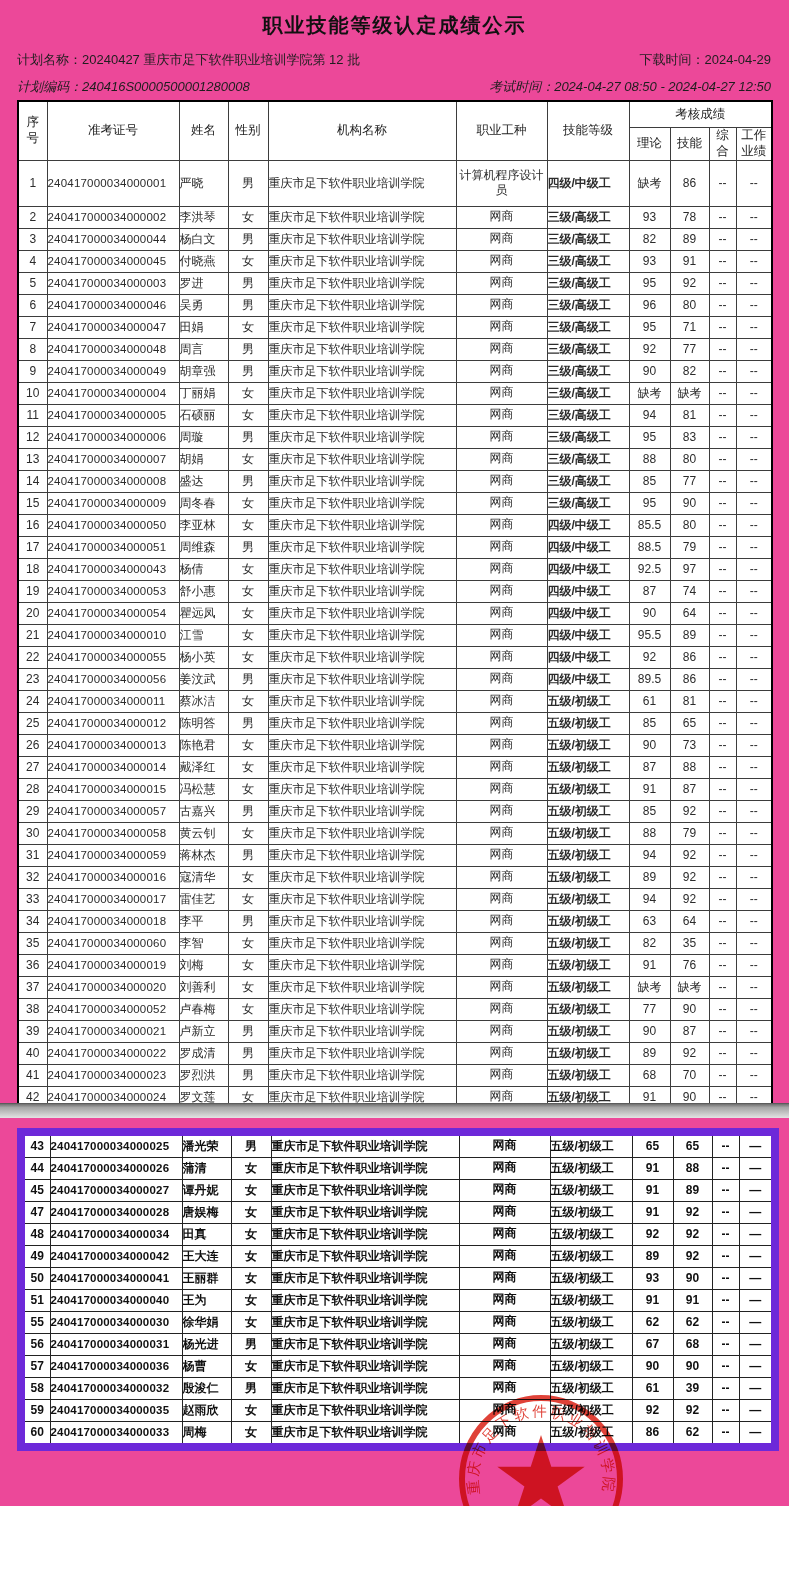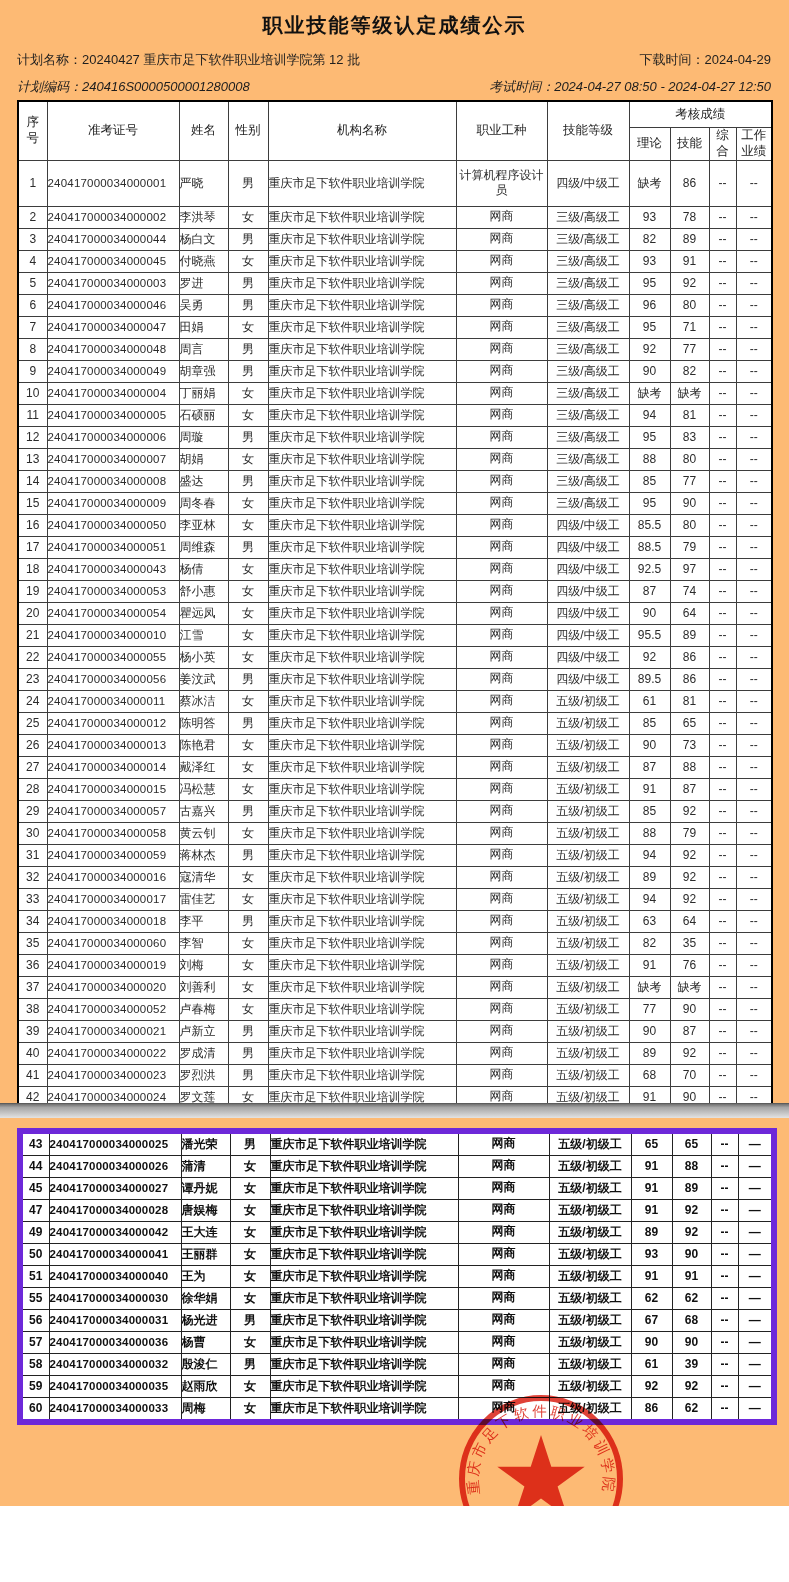--- a/index.html
+++ b/index.html
@@ -1,17 +1,17 @@
 <!DOCTYPE html>
 <html><head>
 <meta charset="utf-8">
 <style>
   html,body{margin:0;padding:0;background:#ffffff;}
   .page{
-    position:relative;width:789px;height:1506px;background:#fdba74;
+    position:relative;width:789px;height:1506px;background:#ec4899;
     font-family:"Liberation Sans","DejaVu Sans",sans-serif;color:#222;overflow:hidden;
   }
   .doc-title{
     position:absolute;top:12px;left:0;width:789px;text-align:center;
     font-size:20px;font-weight:700;color:#111;letter-spacing:2px;
   }
   .meta-row{
     position:absolute;left:17px;width:754px;display:flex;justify-content:space-between;
     font-size:13px;color:#1e1e1e;
   }
@@ -22,36 +22,36 @@
   table.score{
     position:absolute;left:17px;border-collapse:collapse;table-layout:fixed;
     width:754px;font-size:12px;color:#2b2b2b;background:#fff;
   }
   #table1{top:100px;}
   #table2{top:1128px;font-weight:700;color:#101010;}
   table.score th,table.score td{
     border:1px solid #3d3d3d;padding:0;line-height:1.25;overflow:hidden;white-space:nowrap;
   }
   #table1{border:2px solid #000;}
-  #table2{border:6px solid #6d28d9;}
+  #table2{border:8px solid #6d28d9;}
   #table2 td{border-color:#222;}
   table.score th{
     font-weight:400;text-align:center;white-space:pre-line;font-size:12.5px;color:#1c1c1c;
   }
   th.h-sub{height:32px;}
   th.h-group{height:25px;}
   table.score td{height:21px;}
   #table1 tbody tr.tall td{height:45px;white-space:normal;}
   .c-seq{text-align:center;}
   .c-id{text-align:left;padding-left:9px;font-size:11.5px;letter-spacing:.2px;}
   .c-name{text-align:left;padding-left:4px;}
   .c-gender{text-align:center;}
   .c-org{text-align:left;padding-left:7px;}
   .c-occ{text-align:center;padding-left:5px;font-family:Liberation Mono, monospace;}
-  .c-level{text-align:center;}
+  .c-level{font-weight:bold;}
   .c-theory,.c-skill,.c-comp,.c-work{text-align:center;}
   .page-divider{
     position:absolute;left:0;top:1103px;width:789px;height:14px;
     background:linear-gradient(180deg,#6f6f6f 0%,#a6a6a6 25%,#c2c2c2 60%,#e3e3e3 100%);
     border-top:1px solid #5c5c5c;
   }
   .doc-footer{
     position:absolute;left:17px;top:1527px;width:754px;height:20px;
     font-size:12.5px;font-weight:700;color:#111;
   }
@@ -728,20 +728,33 @@
           <td class="c-gender">女</td>
           <td class="c-org">重庆市足下软件职业培训学院</td>
           <td class="c-occ">网商</td>
           <td class="c-level">五级/初级工</td>
           <td class="c-theory">91</td>
           <td class="c-skill">92</td>
           <td class="c-comp">--</td>
           <td class="c-work">—</td>
         </tr>
         <tr>
+          <td class="c-seq">48</td>
+          <td class="c-id">240417000034000034</td>
+          <td class="c-name">田真</td>
+          <td class="c-gender">女</td>
+          <td class="c-org">重庆市足下软件职业培训学院</td>
+          <td class="c-occ">网商</td>
+          <td class="c-level">五级/初级工</td>
+          <td class="c-theory">92</td>
+          <td class="c-skill">92</td>
+          <td class="c-comp">--</td>
+          <td class="c-work">—</td>
+        </tr>
+        <tr>
           <td class="c-seq">49</td>
           <td class="c-id">240417000034000042</td>
           <td class="c-name">王大连</td>
           <td class="c-gender">女</td>
           <td class="c-org">重庆市足下软件职业培训学院</td>
           <td class="c-occ">网商</td>
           <td class="c-level">五级/初级工</td>
           <td class="c-theory">89</td>
           <td class="c-skill">92</td>
           <td class="c-comp">--</td>

